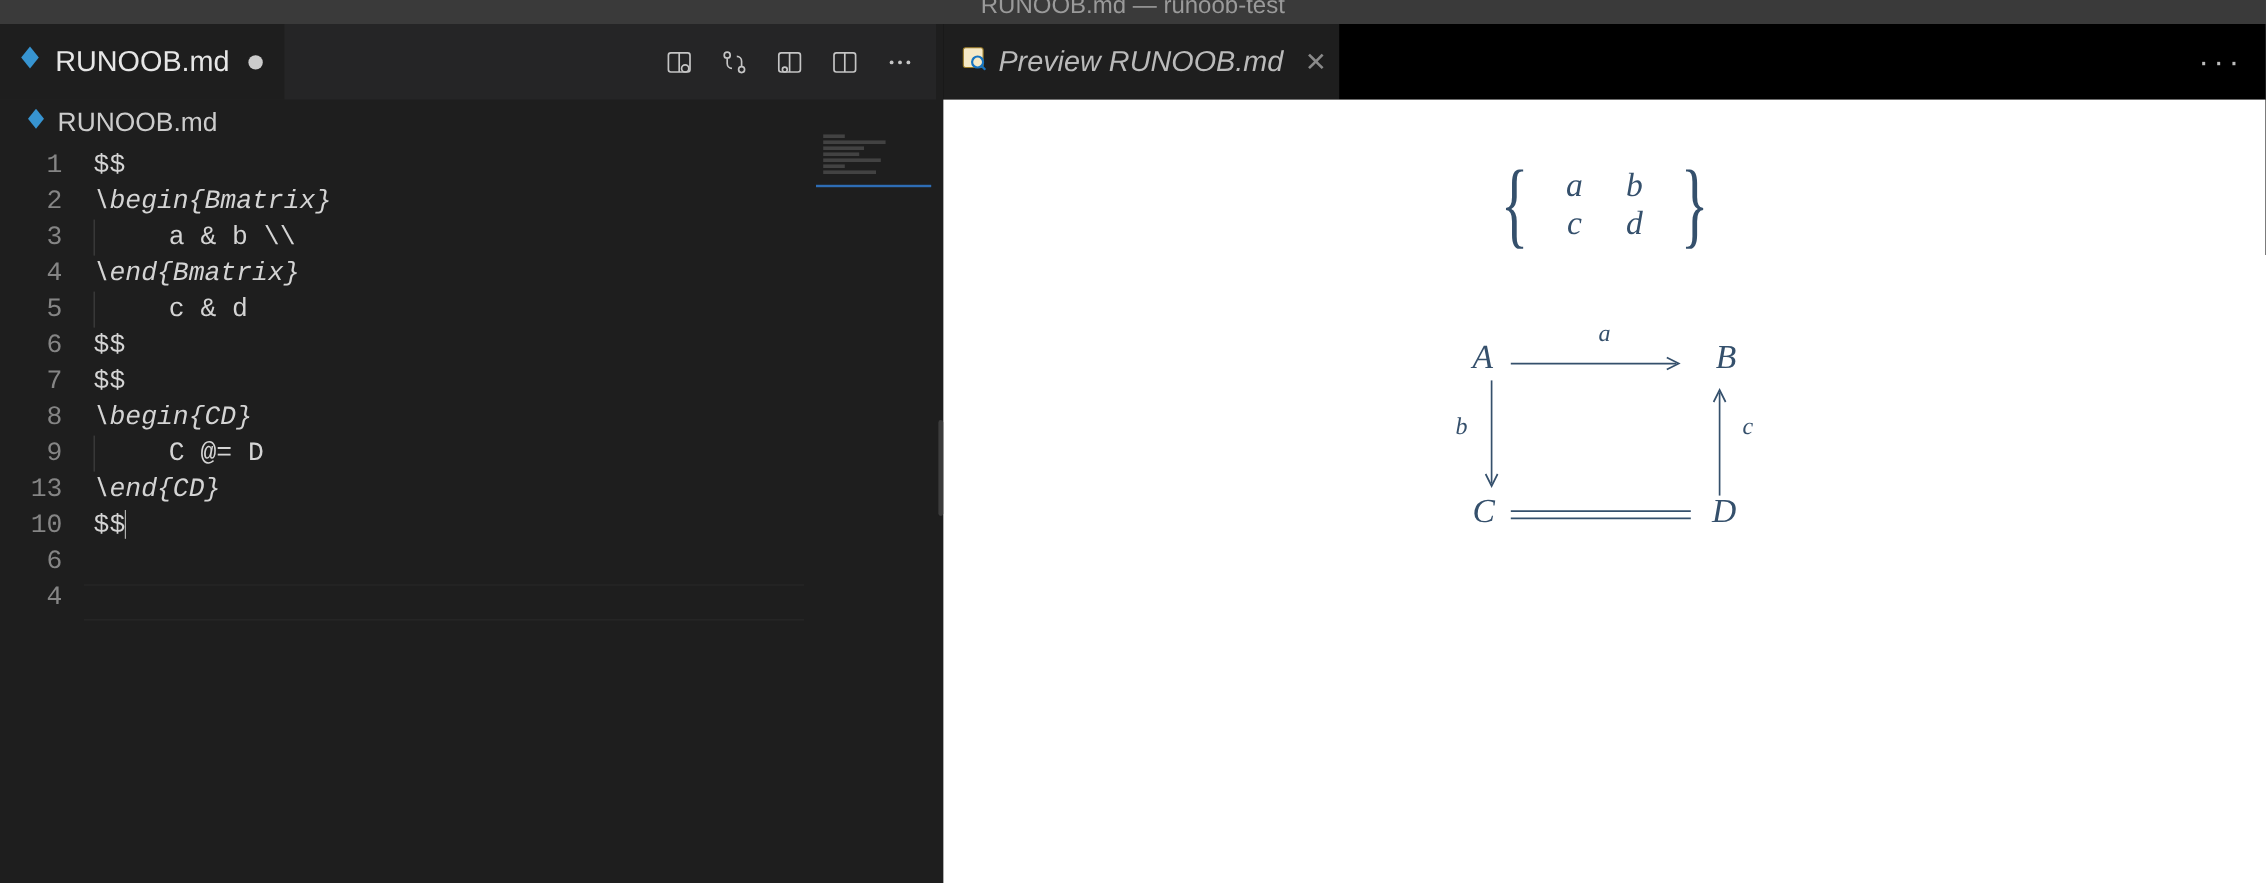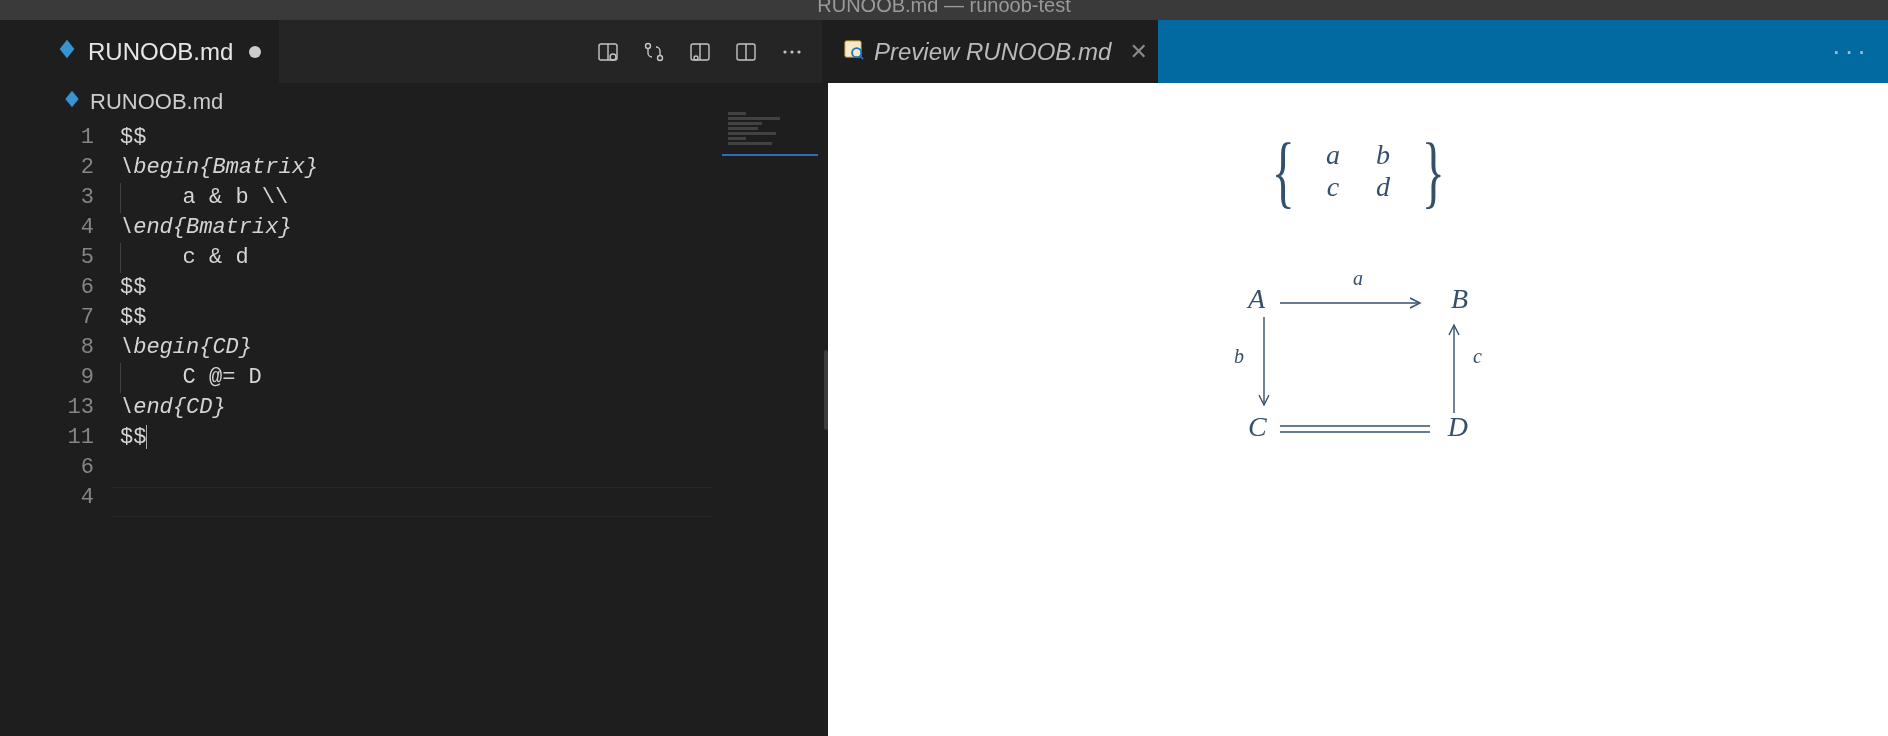--- a/index.html
+++ b/index.html
@@ -19,21 +19,20 @@
     align-items: flex-start;
     justify-content: center;
     font-size: 20px;
     color: #9a9a9a;
   }
   .titlebar .title-text { margin-top: -6px; }
 
   .main {
     display: flex;
     height: calc(100% - 20px);
-    padding-left: 42px;
   }
 
   
   .editor-pane {
     width: 780px;
     height: 100%;
     background: #1e1e1e;
     display: flex;
     flex-direction: column;
     position: relative;
@@ -142,21 +141,21 @@
   }
 
   
   .preview-pane {
     flex:1; height:100%;
     display:flex; flex-direction:column;
     background:#1e1e1e;
   }
   .preview-tabbar {
     height:63px;
-    background:#0369a1;
+    background:#000000;
     display:flex; align-items:center;
   }
   .ptab {
     display:flex; align-items:center; gap:10px;
     padding:0 10px 0 14px; height:100%;
     background:#1e1e1e;
     color:#bababa;
     font-size:24px;
     font-style: italic;
   }
@@ -279,21 +278,21 @@
         <div>1</div>
           <div>2</div>
           <div>3</div>
           <div>4</div>
           <div>5</div>
           <div>6</div>
           <div>7</div>
         <div>8</div>
           <div>9</div>
           <div>13</div>
-          <div>11</div>
+          <div>10</div>
           <div>6</div>
           <div>4</div>
       </div>
       <div class="code">
         <div class="line"><span>$$</span></div>
         <div class="line"><span class="tk-cmd">\begin{Bmatrix}</span></div>
         <div class="line"><span class="indent-guide"></span><span>   a &amp; b \\</span></div>
         <div class="line"><span class="tk-cmd">\end{Bmatrix}</span></div>
         <div class="line"><span class="indent-guide"></span><span>   c &amp; d</span></div>
         <div class="line"><span>$$</span></div>

